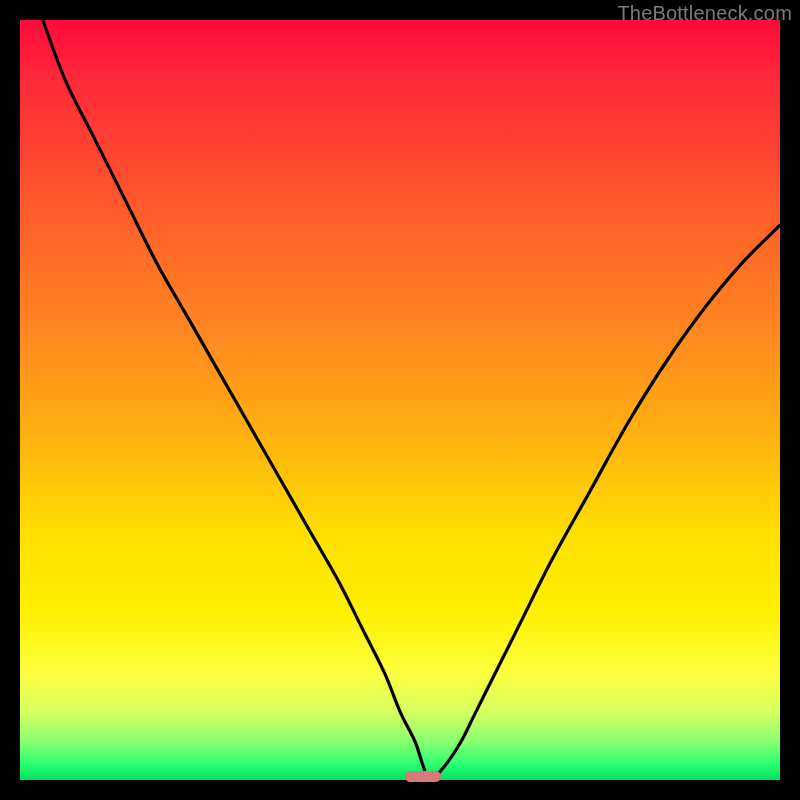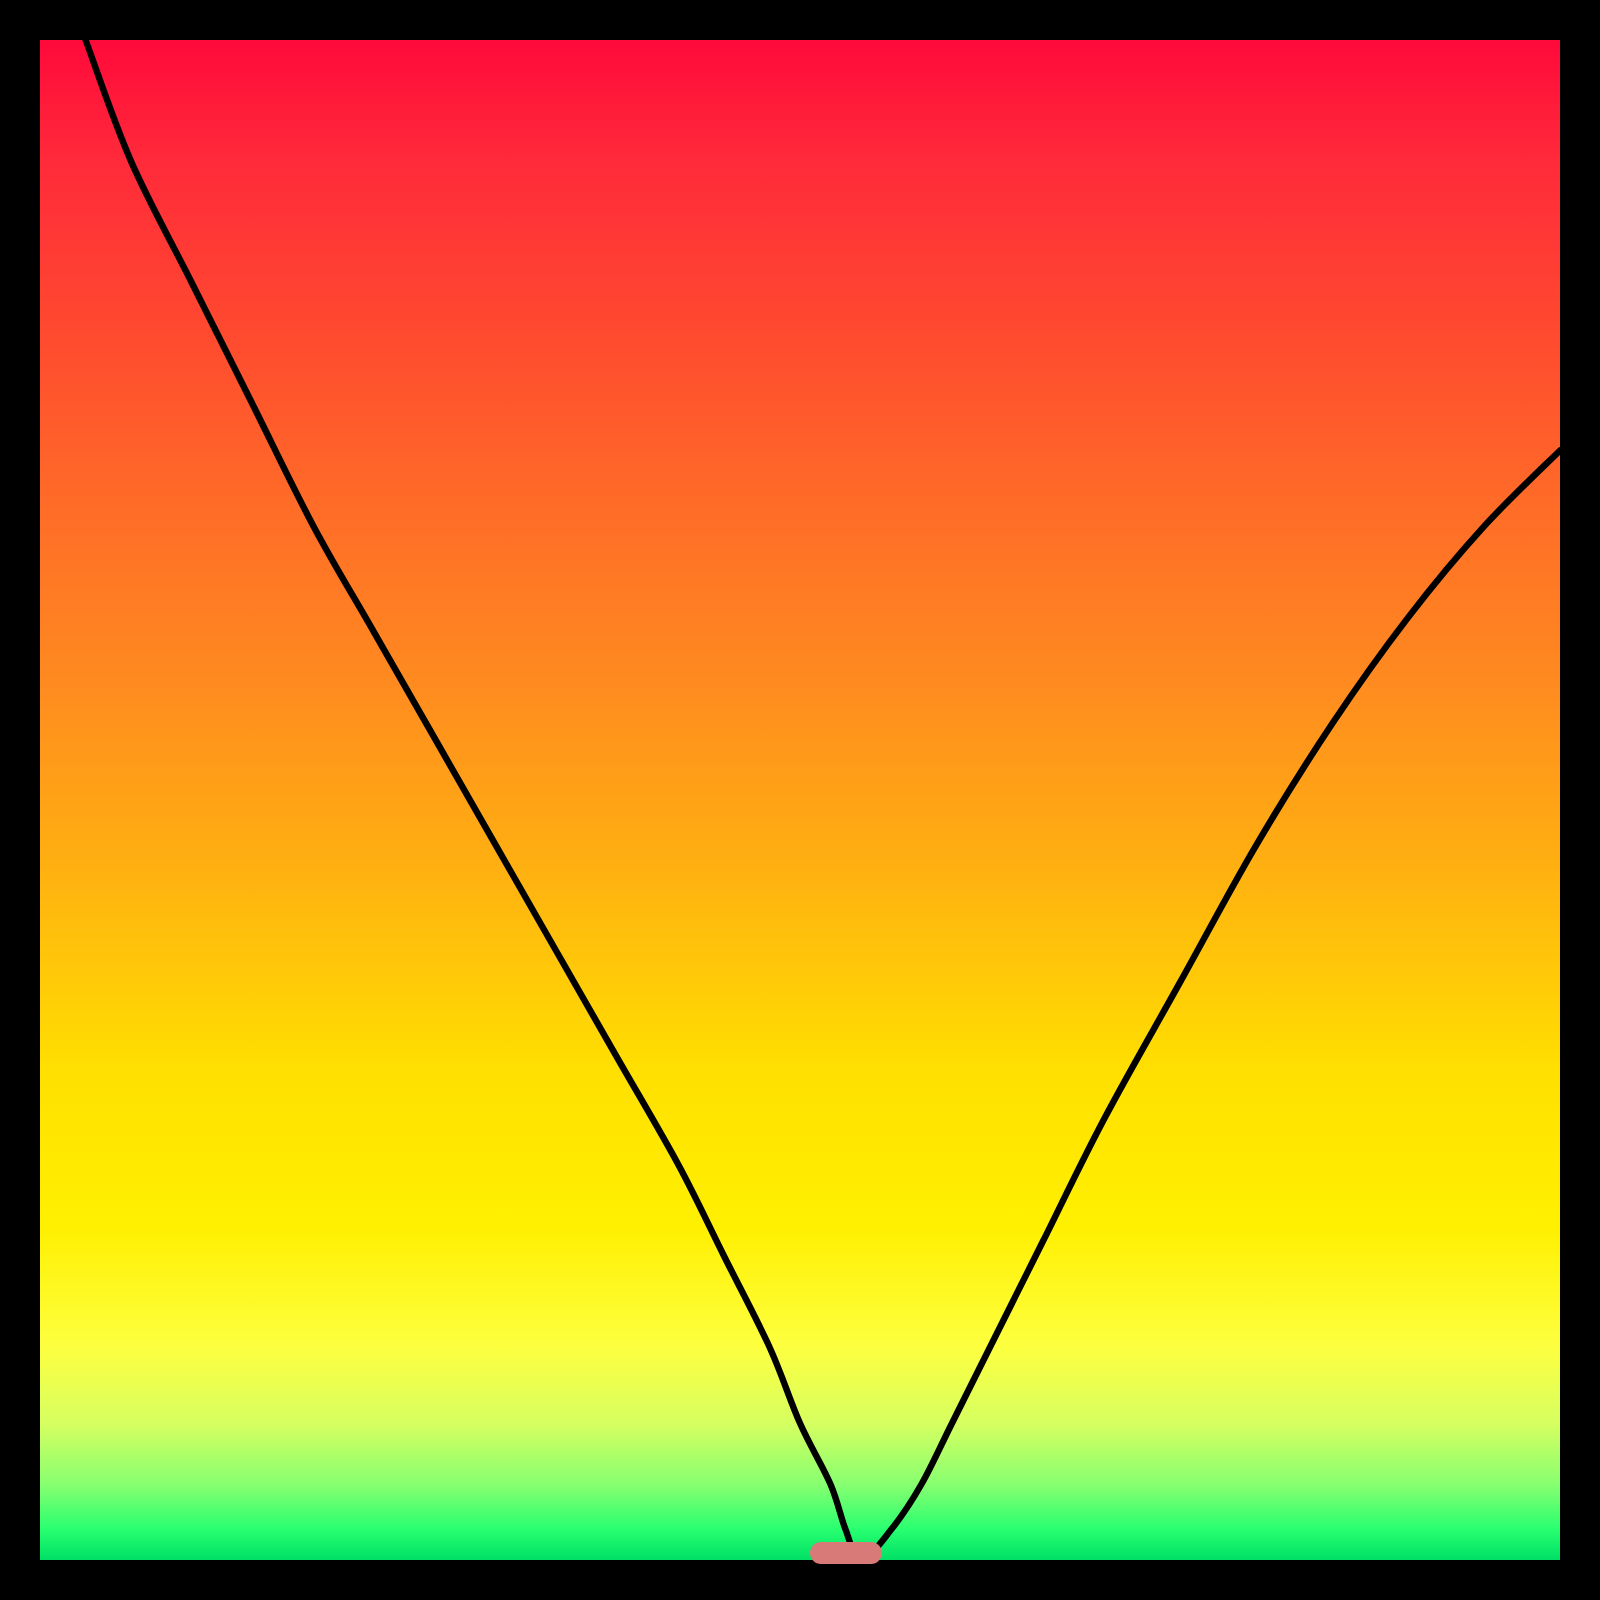--- a/index.html
+++ b/index.html
@@ -65,20 +65,21 @@
     height: 11px;
     background: #d87a78;
     border-radius: 6px;
   }
 </style>
 </head>
 <body>
 
 <div class="frame">
 
+  <div class="watermark">TheBottleneck.com</div>
 
   <div class="plot-area">
 
     <svg class="curve" viewBox="0 0 760 760" preserveAspectRatio="none">
       <path id="curve-path" fill="none" stroke="#000" stroke-width="3.2" stroke-linecap="round" stroke-linejoin="round" d="M 22.8,0 C 26.6,10.133333333333326 36.733333333333334,40.53333333333329 45.6,60.799999999999955 C 54.46666666666667,81.06666666666662 65.86666666666666,101.33333333333336 76,121.60000000000002 C 86.13333333333334,141.8666666666667 96.26666666666668,162.13333333333333 106.4,182.39999999999998 C 116.53333333333333,202.66666666666663 126.66666666666666,224.19999999999993 136.79999999999998,243.19999999999993 C 146.9333333333333,262.19999999999993 157.06666666666666,278.6666666666667 167.2,296.40000000000003 C 177.33333333333331,314.1333333333334 187.46666666666667,331.8666666666666 197.6,349.59999999999997 C 207.73333333333332,367.3333333333333 217.86666666666667,385.06666666666666 228,402.8 C 238.13333333333333,420.53333333333336 248.2666666666667,438.26666666666665 258.40000000000003,456 C 268.53333333333336,473.73333333333335 278.6666666666667,491.46666666666664 288.8,509.2 C 298.93333333333334,526.9333333333333 310.3333333333333,545.9333333333333 319.2,562.4 C 328.06666666666666,578.8666666666667 334.4,592.8 342,608 C 349.6,623.2 358.4666666666667,639.6666666666667 364.8,653.6 C 371.1333333333333,667.5333333333333 374.93333333333334,680.2 380,691.6 C 385.06666666666666,703 391.4,713.1333333333333 395.2,722 C 399,730.8666666666667 400.26666666666665,738.4666666666666 402.8,744.8 C 405.33333333333337,751.1333333333333 406.6,760 410.40000000000003,760 C 414.20000000000005,760 420.53333333333336,751.1333333333333 425.6,744.8 C 430.6666666666667,738.4666666666666 435.7333333333333,730.8666666666667 440.79999999999995,722 C 445.8666666666666,713.1333333333333 449.66666666666663,704.2666666666667 456,691.6 C 462.33333333333337,678.9333333333334 471.2,661.2 478.8,646 C 486.40000000000003,630.8 492.73333333333335,618.1333333333333 501.6,600.4 C 510.4666666666667,582.6666666666666 520.6,561.1333333333333 532,539.6 C 543.4,518.0666666666667 557.3333333333334,494 570,471.2 C 582.6666666666666,448.4 595.3333333333334,424.33333333333337 608,402.8 C 620.6666666666666,381.26666666666665 633.3333333333334,360.99999999999994 646,341.99999999999994 C 658.6666666666666,322.99999999999994 671.3333333333334,305.26666666666665 684,288.8 C 696.6666666666666,272.33333333333337 709.3333333333334,257.13333333333327 722,243.19999999999993 C 734.6666666666666,229.2666666666666 753.6666666666666,211.53333333333336 760,205.20000000000005"></path>
     </svg>
 
     <div id="marker" class="marker" style="left: 384.8px; top: 751px; background: rgb(216, 122, 120);"></div>
 
   </div>

